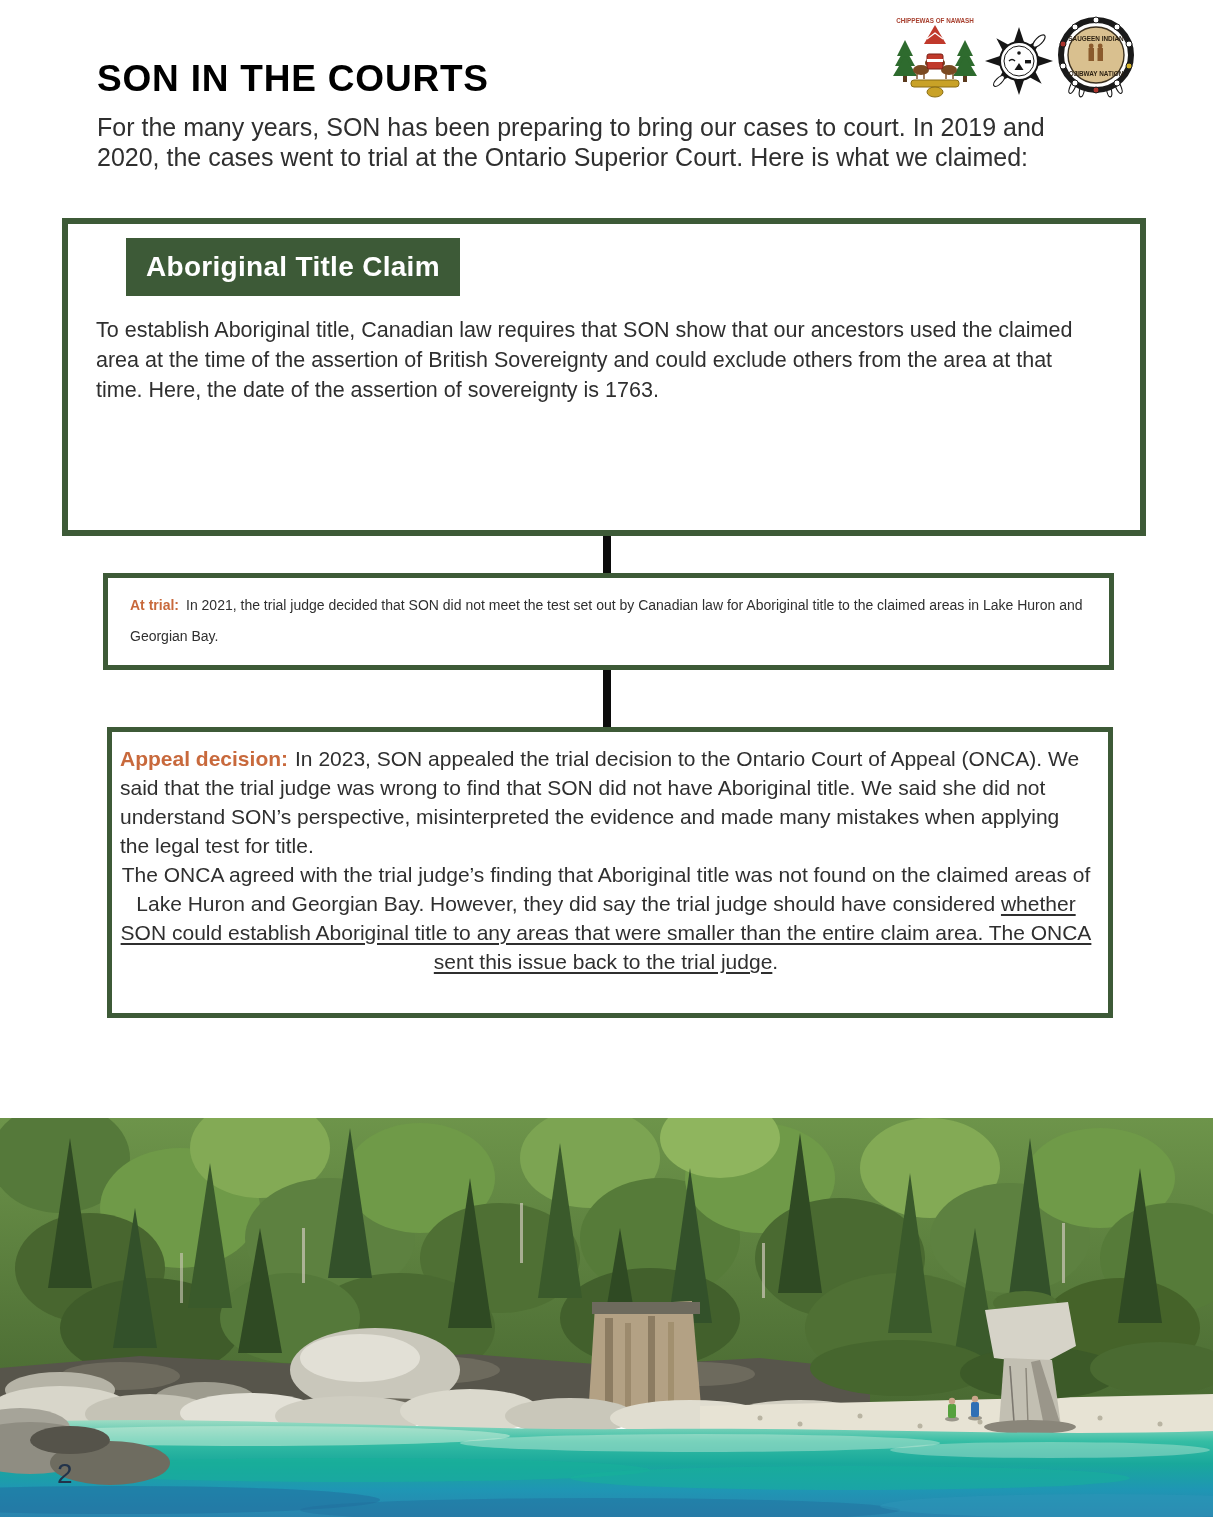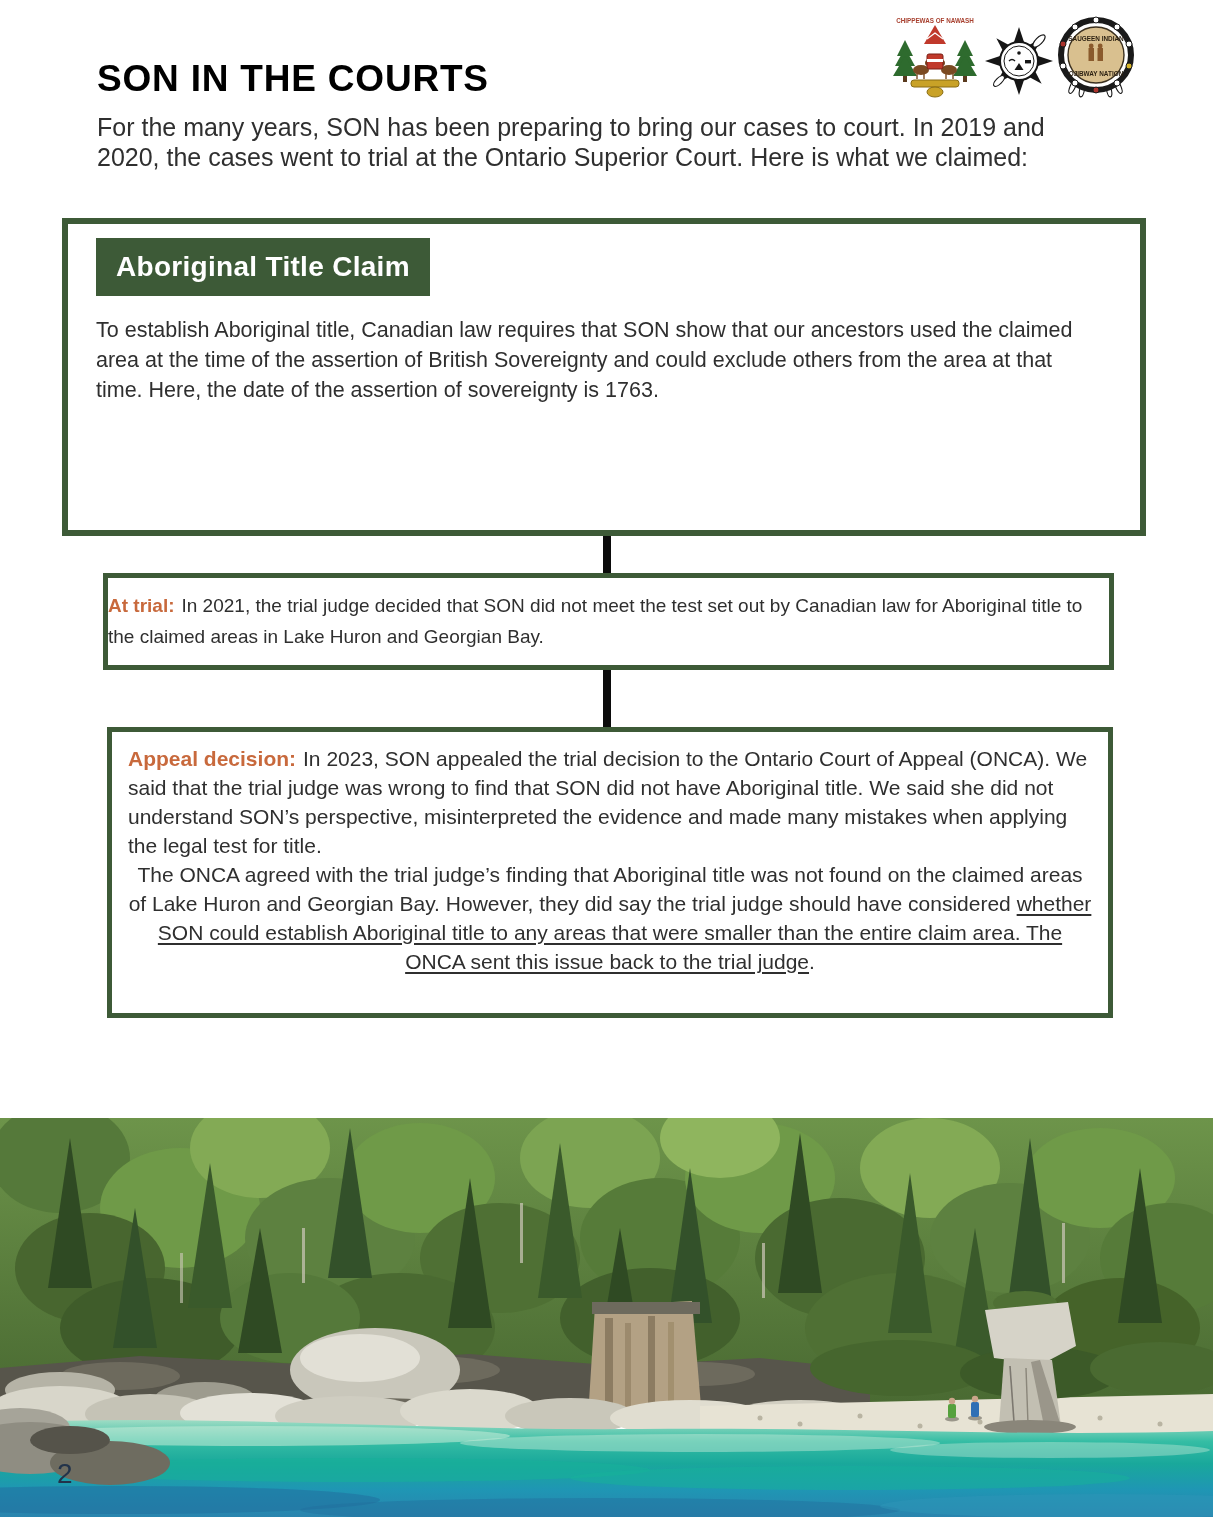--- a/index.html
+++ b/index.html
@@ -19,28 +19,28 @@
   #logo-nawash{left:891px;top:12px;}
   #logo-wheel{left:982px;top:24px;}
   #logo-saugeen{left:1054px;top:14px;}
 
   .gbox{
     position:absolute;border:6px solid #3D5A37;box-sizing:border-box;background:#fff;
   }
   #title-claim-box{left:62px;top:218px;width:1084px;height:318px;padding:14px 28px 0 28px;}
   .chip{
     display:inline-block;background:#3D5A37;color:#ffffff;font-weight:bold;
-    font-size:28px;padding:13px 20px;letter-spacing:.3px;
+    font-size:28px;padding:13px 20px;letter-spacing:.3px;margin-left:30px;
   }
   #title-claim-box p{font-size:21.5px;line-height:30px;margin:19px 0 0 0;width:1004px;}
 
   #trial-box{left:103px;top:573px;width:1011px;height:97px;border-width:5px;
-    padding:12px 18px 0 0;font-size:19px;line-height:31px;}
+    padding:12px 18px 0 22px;font-size:14px;line-height:31px;}
   #appeal-box{left:107px;top:727px;width:1006px;height:291px;border-width:5px;
-    padding:12px 16px 0 16px;font-size:21px;line-height:29px;}
+    padding:12px 16px 0 8px;font-size:21px;line-height:29px;}
   #appeal-box p{margin:0;}
   #appeal-box p + p{text-align:center;}
 
   .lbl{color:#C8693C;font-weight:bold;margin-right:7px;}
   .ul{text-decoration:underline;text-decoration-thickness:1.6px;text-underline-offset:3px;}
 
   .connector{position:absolute;left:603px;width:8px;background:#0b0b0b;}
   #conn-1{top:536px;height:37px;}
   #conn-2{top:670px;height:57px;}
 

